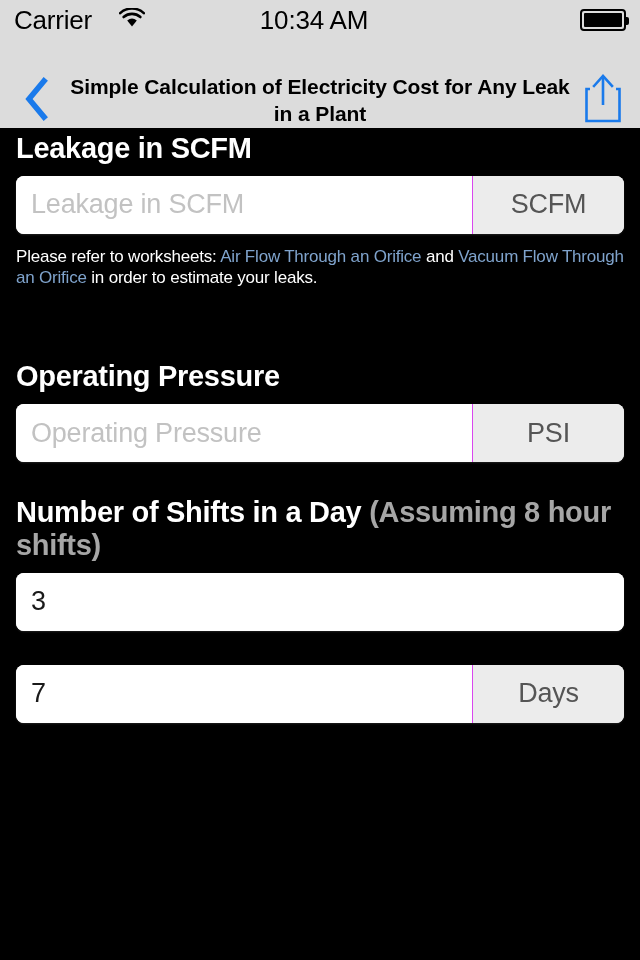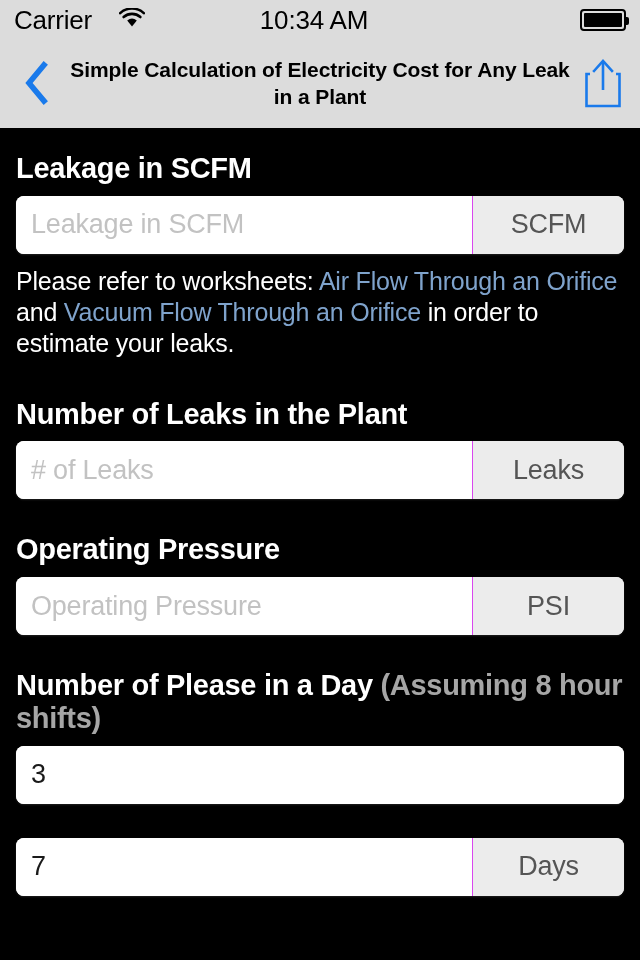--- a/index.html
+++ b/index.html
@@ -72,21 +72,21 @@
     height: 8px;
     background: #000;
     border-radius: 0 2px 2px 0;
   }
 
   
   .nav-bar {
     height: 88px;
     background: #dcdcdc;
     display: flex;
-    align-items: center;
+    align-items: flex-end;
     padding: 0 14px;
     position: relative;
   }
   .nav-back {
     width: 46px;
     height: 56px;
     display: flex;
     align-items: center;
     justify-content: center;
     flex: 0 0 auto;
@@ -112,21 +112,21 @@
     justify-content: center;
     flex: 0 0 auto;
     background: none;
     border: none;
     cursor: pointer;
   }
 
   
   .content {
     background: #000;
-    padding: 24px 16px 0 16px;
+    padding: 4px 16px 0 16px;
   }
 
   .field-group { margin-bottom: 0; }
 
   .field-label {
     font-size: 29px;
     font-weight: bold;
     color: #ffffff;
     line-height: 1.13;
     letter-spacing: -0.3px;
@@ -165,21 +165,21 @@
     border-left: 1px solid #d946ef;
     display: flex;
     align-items: center;
     justify-content: center;
     font-size: 27px;
     color: #555555;
     letter-spacing: -0.2px;
   }
 
   .helper-text {
-    font-size: 25px;
+    font-size: 17px;
     color: #ffffff;
     line-height: 1.25;
     margin-top: 12px;
     letter-spacing: -0.2px;
   }
   .helper-link {
     color: #7fa3cc;
     text-decoration: none;
     cursor: pointer;
   }
@@ -244,47 +244,38 @@
       <input class="input-box" type="text" placeholder="Leakage in SCFM" style="">
       <div class="unit-box">SCFM</div>
     </div>
     <div class="helper-text">
       <span>Please refer to worksheets: </span><a class="helper-link">Air Flow Through an Orifice</a><span> and </span><a class="helper-link">Vacuum Flow Through an Orifice</a><span> in order to estimate your leaks.</span>
     </div>
   </div>
 
   <div class="spacer-lg"></div>
 
-  <div class="field-group">
-    <div class="field-label">
-      <span>Number of Leaks in the Plant</span>
-    </div>
-    <div class="input-row">
-      <input class="input-box" type="text" placeholder="# of Leaks" style="">
-      <div class="unit-box">Leaks</div>
-    </div>
-  </div>
 
   <div class="spacer-md"></div>
 
   <div class="field-group">
     <div class="field-label">
       <span>Operating Pressure</span>
     </div>
     <div class="input-row">
       <input class="input-box" type="text" placeholder="Operating Pressure" style="">
       <div class="unit-box">PSI</div>
     </div>
   </div>
 
   <div class="spacer-md"></div>
 
   <div class="field-group">
     <div class="field-label">
-      <span>Number of Please in a Day </span><span class="label-sub">(Assuming 8 hour shifts)</span>
+      <span>Number of Shifts in a Day </span><span class="label-sub">(Assuming 8 hour shifts)</span>
     </div>
     <div class="input-row">
       <input class="input-box" type="text" placeholder="" value="3" style="">
     </div>
   </div>
 
   <div class="spacer-md"></div>
 
   <div class="field-group">
     <div class="input-row">

